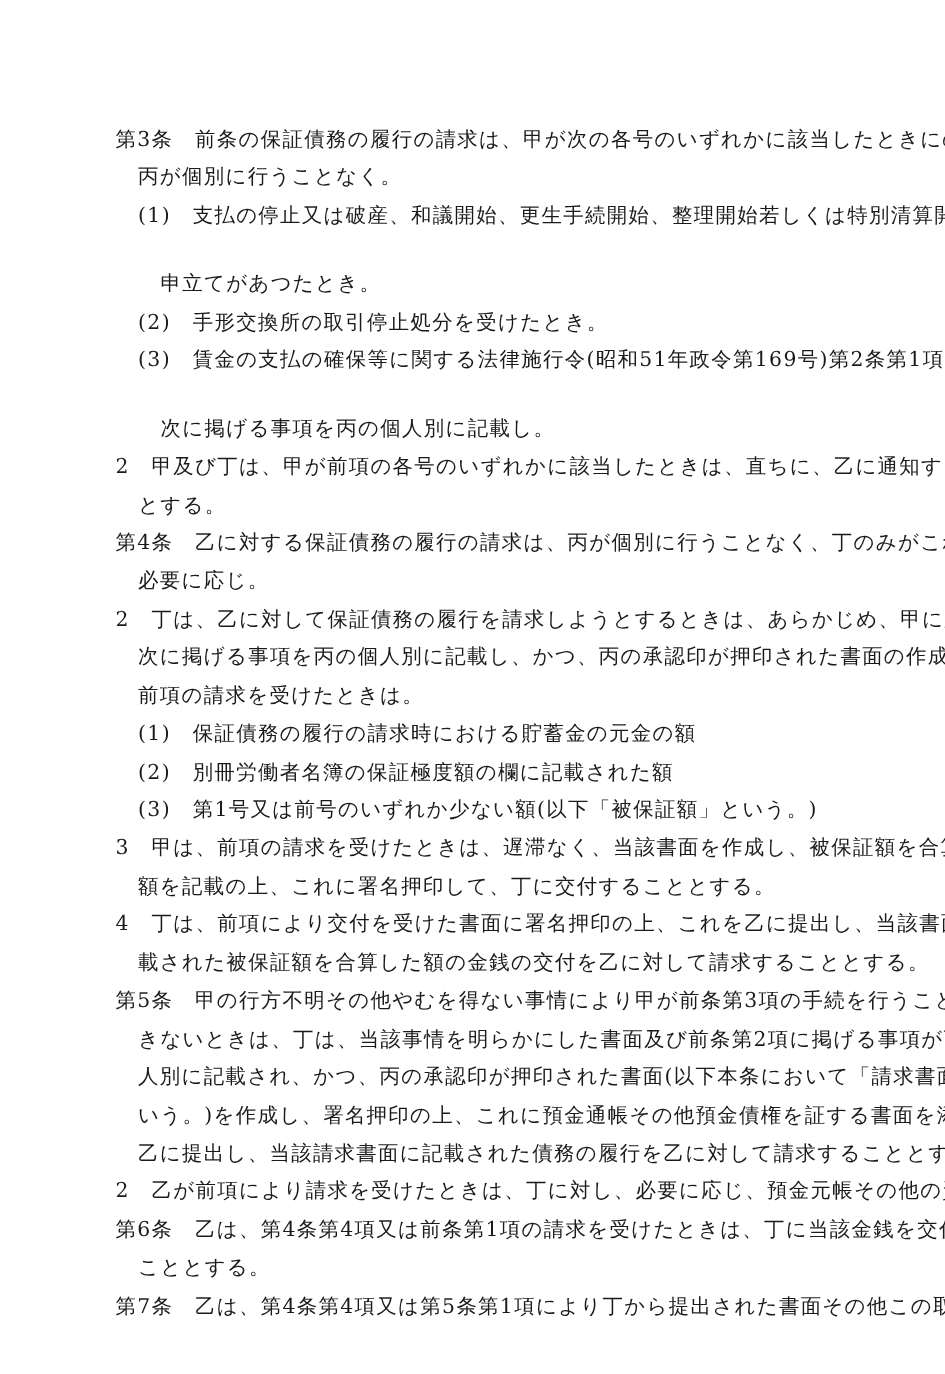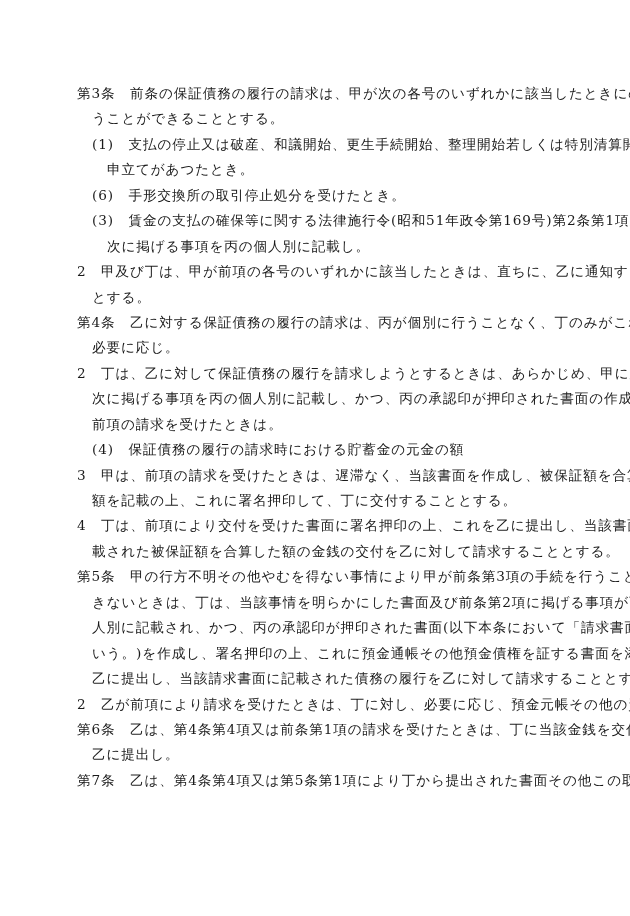--- a/index.html
+++ b/index.html
@@ -1,47 +1,49 @@
 <!DOCTYPE html>
 <html><head>
 <meta charset="utf-8">
 <style>
   html, body { margin: 0; padding: 0; background: #ffffff; }
   body { width: 630px; height: 916px; position: relative; overflow: hidden;
          font-family: "DejaVu Serif", "Liberation Serif", serif; color: #1a1a1a; }
   .page { position: absolute; left: 77px; top: 81px; width: 480px; }
   .line { height: 25.45px; line-height: 25.45px; font-size: 13.6px; white-space: nowrap; letter-spacing: 0.9px; }
   .ind1 { padding-left: 15px; }
-  .ind2 { padding-left: 30px; }
+  .ind2 { padding-left: 30px; margin-top: 20px; }
 </style>
 </head>
 <body>
 
 <div class="page">
   <div class="line">第3条　前条の保証債務の履行の請求は、甲が次の各号のいずれかに該当したときにのみ行</div>
-  <div class="line ind1">うことができることとする。</div>
+  <div class="line ind1">丙が個別に行うことなく。</div>
   <div class="line ind1">(1)　支払の停止又は破産、和議開始、更生手続開始、整理開始若しくは特別清算開始の</div>
   <div class="line ind2">申立てがあつたとき。</div>
-  <div class="line ind1">(6)　手形交換所の取引停止処分を受けたとき。</div>
+  <div class="line ind1">(2)　手形交換所の取引停止処分を受けたとき。</div>
   <div class="line ind1">(3)　賃金の支払の確保等に関する法律施行令(昭和51年政令第169号)第2条第1項第5号</div>
   <div class="line ind2">次に掲げる事項を丙の個人別に記載し。</div>
   <div class="line">2　甲及び丁は、甲が前項の各号のいずれかに該当したときは、直ちに、乙に通知すること</div>
   <div class="line ind1">とする。</div>
   <div class="line">第4条　乙に対する保証債務の履行の請求は、丙が個別に行うことなく、丁のみがこれを行</div>
   <div class="line ind1">必要に応じ。</div>
   <div class="line">2　丁は、乙に対して保証債務の履行を請求しようとするときは、あらかじめ、甲に対し、</div>
   <div class="line ind1">次に掲げる事項を丙の個人別に記載し、かつ、丙の承認印が押印された書面の作成及び</div>
   <div class="line ind1">前項の請求を受けたときは。</div>
-  <div class="line ind1">(4)　保証債務の履行の請求時における貯蓄金の元金の額</div>
+  <div class="line ind1">(1)　保証債務の履行の請求時における貯蓄金の元金の額</div>
+  <div class="line ind1">(2)　別冊労働者名簿の保証極度額の欄に記載された額</div>
+  <div class="line ind1">(3)　第1号又は前号のいずれか少ない額(以下「被保証額」という。)</div>
   <div class="line">3　甲は、前項の請求を受けたときは、遅滞なく、当該書面を作成し、被保証額を合算した</div>
   <div class="line ind1">額を記載の上、これに署名押印して、丁に交付することとする。</div>
   <div class="line">4　丁は、前項により交付を受けた書面に署名押印の上、これを乙に提出し、当該書面に記</div>
   <div class="line ind1">載された被保証額を合算した額の金銭の交付を乙に対して請求することとする。</div>
   <div class="line">第5条　甲の行方不明その他やむを得ない事情により甲が前条第3項の手続を行うことがで</div>
   <div class="line ind1">きないときは、丁は、当該事情を明らかにした書面及び前条第2項に掲げる事項が丙の個</div>
   <div class="line ind1">人別に記載され、かつ、丙の承認印が押印された書面(以下本条において「請求書面」と</div>
   <div class="line ind1">いう。)を作成し、署名押印の上、これに預金通帳その他預金債権を証する書面を添えて</div>
   <div class="line ind1">乙に提出し、当該請求書面に記載された債務の履行を乙に対して請求することとする。</div>
   <div class="line">2　乙が前項により請求を受けたときは、丁に対し、必要に応じ、預金元帳その他の資料の</div>
   <div class="line">第6条　乙は、第4条第4項又は前条第1項の請求を受けたときは、丁に当該金銭を交付する</div>
-  <div class="line ind1">乙に提出し。</div>
+  <div class="line ind1">こととする。</div>
   <div class="line">第7条　乙は、第4条第4項又は第5条第1項により丁から提出された書面その他この取引に係</div>
 </div>
 
 </body></html>

